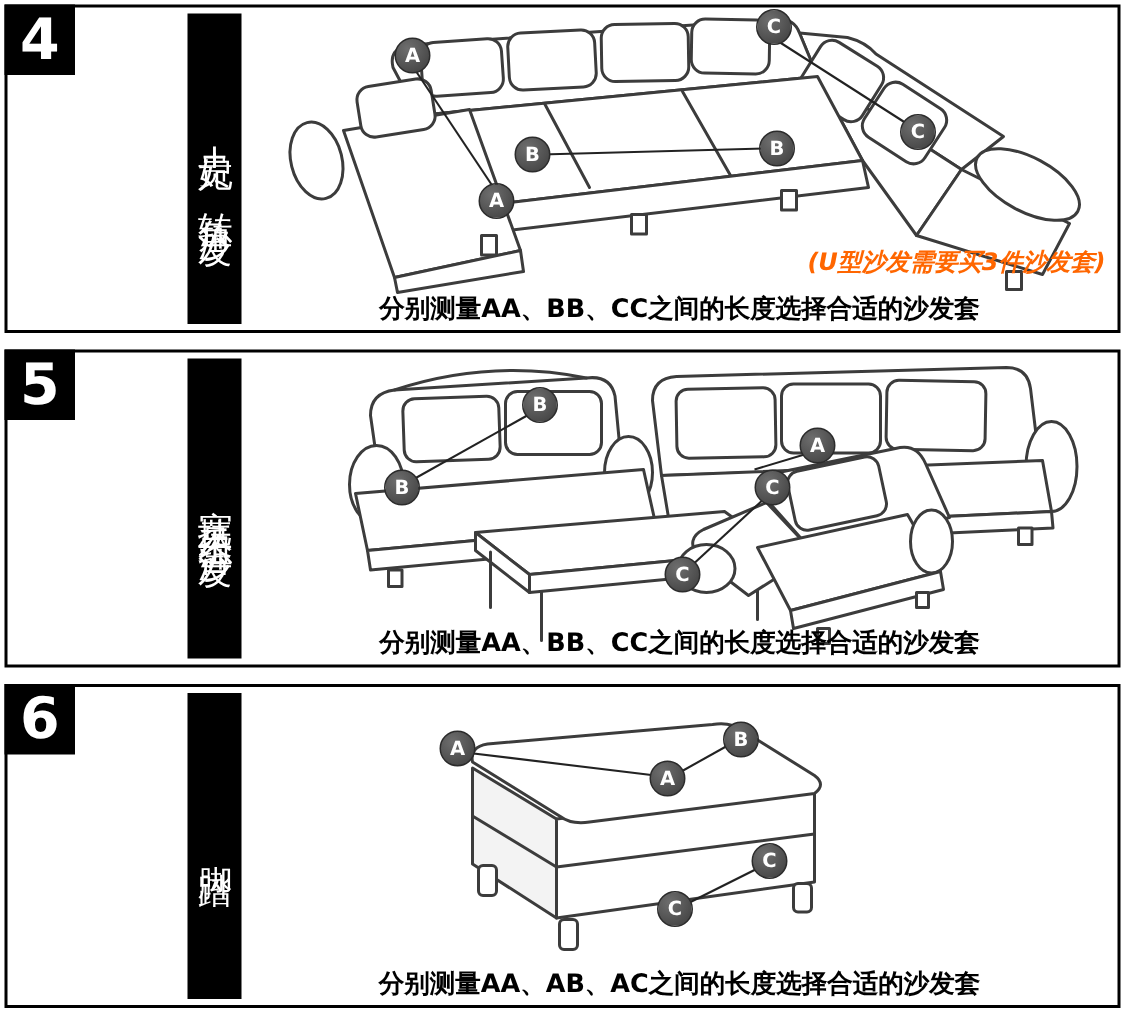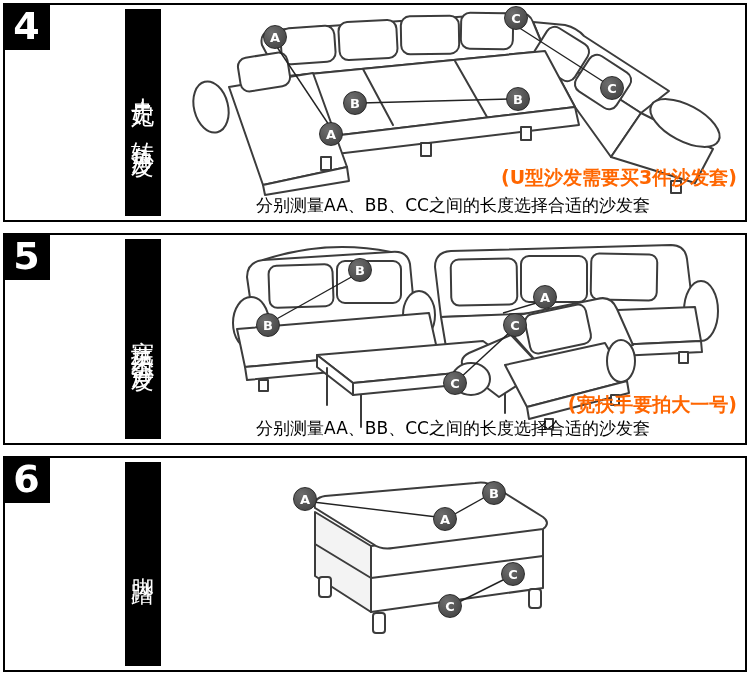--- a/index.html
+++ b/index.html
@@ -43,29 +43,29 @@
     position:absolute;width:22px;height:22px;border-radius:50%;
     background:radial-gradient(circle at 35% 30%, #6e6e6e, #3d3d3d);
     border:1px solid #2b2b2b;
     color:#fff;font-size:13px;font-weight:bold;
     display:flex;align-items:center;justify-content:center;
     transform:translate(-50%,-50%);
     z-index:4;
   }
   .note{
     position:absolute;right:8px;
-    color:#ff6600;font-size:19px;font-weight:bold;
-    white-space:nowrap;z-index:5;
+    color:#ff6600;font-size:16px;font-weight:bold;
+    white-space:nowrap;z-index:5;font-style:italic;
   }
   .p1 .note{top:160px}
   .p2 .note{top:157px}
   .p3 .note{top:151px}
   .instruction{
     position:absolute;left:158px;right:2px;bottom:3px;
-    text-align:center;color:#000;font-size:17px;font-weight:normal;
+    text-align:center;color:#000;font-size:17px;font-weight:bold;
     white-space:nowrap;z-index:5;
   }
 </style>
 </head>
 <body>
 
 <div>
 
   <section class="panel p1">
     <div class="numbox">4</div>
@@ -187,21 +187,20 @@
           <path d="M346,96 L294,144"></path>
         </g>
       </svg>
       <div class="marker" style="left:195px;top:35px">B</div>
       <div class="marker" style="left:103px;top:90px">B</div>
       <div class="marker" style="left:380px;top:62px">A</div>
       <div class="marker" style="left:350px;top:90px">C</div>
       <div class="marker" style="left:290px;top:148px">C</div>
     </div>
 
-    <div class="note">(宽扶手要拍大一号)</div>
     <div class="instruction">分别测量AA、BB、CC之间的长度选择合适的沙发套</div>
   </section>
 
   <section class="panel p3">
     <div class="numbox">6</div>
     <div class="vbar">
       <span>脚踏</span>
     </div>
 
     <div class="canvas">
@@ -227,15 +226,16 @@
           <path d="M342,120 L292,145"></path>
         </g>
       </svg>
       <div class="marker" style="left:140px;top:41px">A</div>
       <div class="marker" style="left:329px;top:35px">B</div>
       <div class="marker" style="left:280px;top:61px">A</div>
       <div class="marker" style="left:348px;top:116px">C</div>
       <div class="marker" style="left:285px;top:148px">C</div>
     </div>
 
+    <div class="instruction">分别测量AA、AB、AC之间的长度选择合适的沙发套</div>
   </section>
 
 </div>
 
 </body></html>

